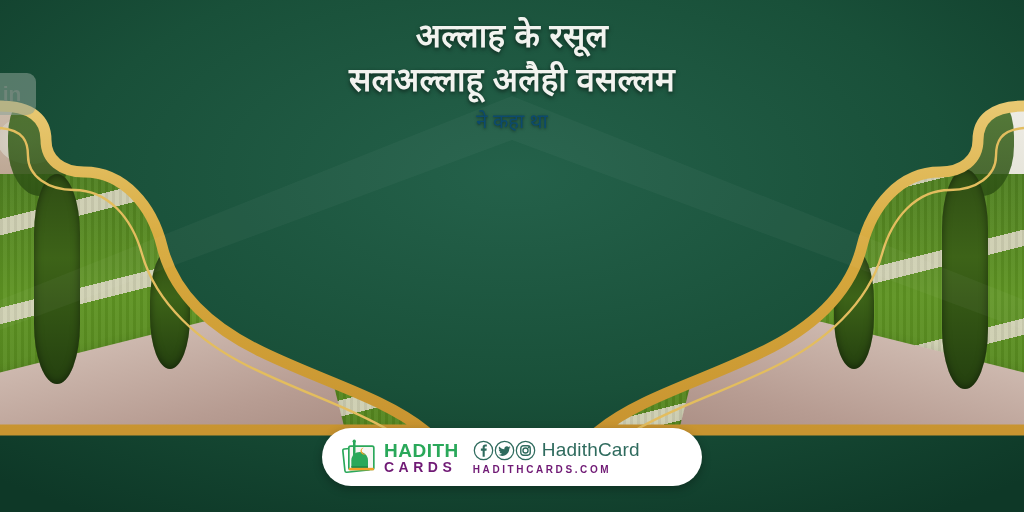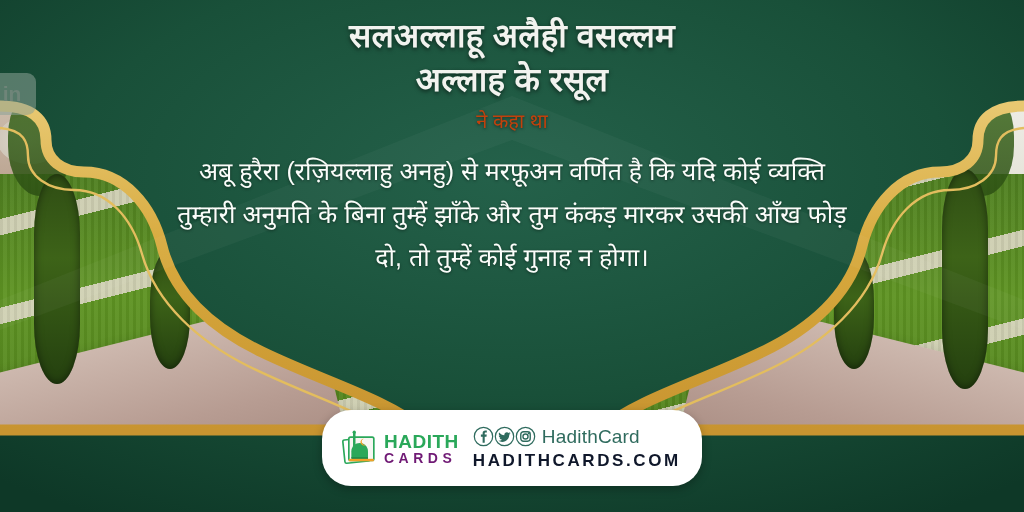--- a/index.html
+++ b/index.html
@@ -79,52 +79,52 @@
     display:flex;flex-direction:column;align-items:center;
     text-align:center;
   }
   .title{
     margin-top:14px;width:720px;
     color:#f2f3ef;font-size:33px;line-height:1.32;font-weight:700;
     text-shadow:0 2px 4px rgba(0,0,0,.55);
     letter-spacing:.2px;
   }
   .said{
-    margin-top:6px;color:#c2410c;font-size:20px;font-weight:400;
+    margin-top:6px;color:#0c4a6e;font-size:20px;font-weight:400;
     text-shadow:0 1px 3px rgba(0,0,0,.5);
   }
   .body-text{
     margin-top:16px;width:690px;
     color:#fbfdfa;font-size:25px;line-height:1.72;font-weight:400;
     text-shadow:0 1px 3px rgba(0,0,0,.45);
   }
   .source{
     margin-top:2px;color:#fbfdfa;font-size:25px;
     text-shadow:0 1px 3px rgba(0,0,0,.45);
   }
 
   
   .footer{
     position:absolute;left:50%;transform:translateX(-50%);
-    bottom:26px;height:76px;width:380px;
+    bottom:26px;height:58px;width:380px;
     background:#ffffff;border-radius:29px;
     display:flex;align-items:center;gap:10px;
     padding:16px 16px;box-sizing:border-box;
     box-shadow:0 3px 10px rgba(0,0,0,.28);
   }
   .brand{display:flex;align-items:center;gap:6px;}
   .logo-mark{width:40px;height:40px;flex:none;}
   .brand-words{display:flex;flex-direction:column;line-height:1;}
   .w-hadith{font-size:19px;font-weight:700;color:#2aa85a;letter-spacing:.5px;}
   .w-cards{font-size:14px;font-weight:700;color:#701a75;letter-spacing:4.5px;}
   .right-col{display:flex;flex-direction:column;gap:3px;margin-left:4px;}
   .social-row{display:flex;align-items:center;}
   .soc{width:21px;height:21px;flex:none;}
   .hc-name{font-size:19px;color:#2f6b5e;letter-spacing:.2px;margin-left:6px;}
-  .url{font-size:17px;color:#0f172a;letter-spacing:2.6px;font-weight:600;}
+  .url{font-size:10px;color:#701a75;letter-spacing:2.6px;font-weight:600;}
 
   
   .in-badge{
     position:absolute;left:-12px;top:73px;width:48px;height:42px;
     background:rgba(140,163,150,.55);border-radius:9px;
     display:flex;align-items:center;justify-content:center;
     color:#6f8579;font-size:21px;font-weight:700;
   }
 </style>
 </head>
@@ -206,25 +206,24 @@
         C 108,190 132,218 142,254
         C 156,304 200,342 248,366
         C 300,392 352,408 388,430"></path>
 
       <path fill="rgba(255,255,255,0.035)" d="M 512,96 L 1024,300 L 1024,330 L 512,140 L 0,330 L 0,300 Z"></path>
     </svg>
   </div>
 
   <div class="content">
     <div class="title">
+      <div>अल्लाह के रसूल</div>
       <div>सलअल्लाहू अलैही वसल्लम</div>
-      <div>अल्लाह के रसूल</div>
     </div>
     <div class="said">ने कहा था</div>
-    <div class="body-text">अबू हुरैरा (रज़ियल्लाहु अनहु) से मरफ़ूअन वर्णित है कि यदि कोई व्यक्ति तुम्हारी अनुमति के बिना तुम्हें झाँके और तुम कंकड़ मारकर उसकी आँख फोड़ दो, तो तुम्हें कोई गुनाह न होगा।</div>
   </div>
 
   <div class="footer">
 
     <div class="brand">
       <svg class="logo-mark" viewBox="0 0 48 48" xmlns="http://www.w3.org/2000/svg">
         <rect x="7" y="13" width="30" height="28" rx="2" fill="#ffffff" stroke="#2aa85a" stroke-width="2" transform="rotate(-6 22 27)"></rect>
         <rect x="13" y="11" width="30" height="28" rx="2" fill="#f6f6f2" stroke="#2aa85a" stroke-width="2"></rect>
         <path d="M16 36 L16 28 C16 22 21 18 26 18 C31 18 36 22 36 28 L36 36 Z" fill="#2aa85a"></path>
         <rect x="16" y="35" width="20" height="4" fill="#1f8a49"></rect>

